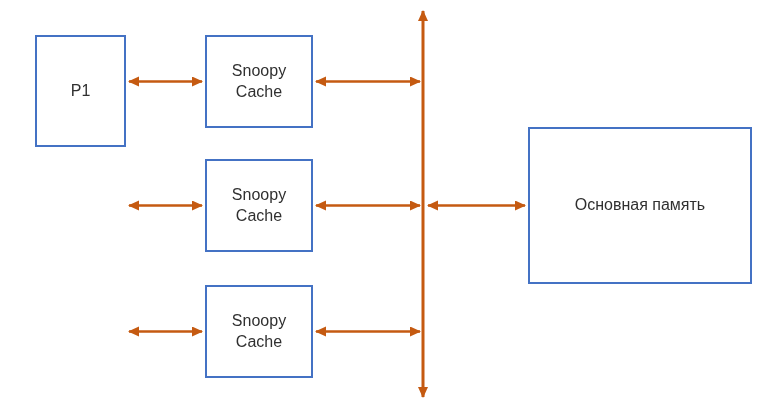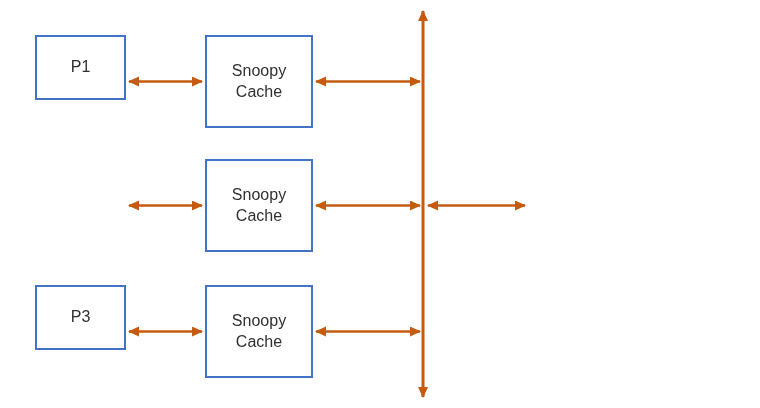--- a/index.html
+++ b/index.html
@@ -37,21 +37,21 @@
     border: 2px solid var(--box-border);
     display: flex;
     align-items: center;
     justify-content: center;
     text-align: center;
     color: var(--text);
     font-size: 16px;
     line-height: 1.3;
   }
   .box .label { white-space: pre-line; }
-  .proc  { left: 35px;  width: 91px;  height: 65px; }
+  .proc  { left: 35px;  width: 91px;  height: 112px; }
   .cache { left: 205px; width: 108px; height: 93px; }
   .row1 { top: 35px; }
   .row2 { top: 159px; }
   .row3 { top: 285px; }
   .memory {
     left: 528px; top: 127px;
     width: 224px; height: 157px;
   }
 </style>
 </head>
@@ -75,31 +75,31 @@
     <line class="h-arrow" x1="316" y1="205.5" x2="420" y2="205.5" marker-start="url(#arrowhead)" marker-end="url(#arrowhead)"></line>
     <line class="h-arrow" x1="428" y1="205.5" x2="525" y2="205.5" marker-start="url(#arrowhead)" marker-end="url(#arrowhead)"></line>
 
     <line class="h-arrow" x1="129" y1="331.5" x2="202" y2="331.5" marker-start="url(#arrowhead)" marker-end="url(#arrowhead)"></line>
     <line class="h-arrow" x1="316" y1="331.5" x2="420" y2="331.5" marker-start="url(#arrowhead)" marker-end="url(#arrowhead)"></line>
   </svg>
 
   <div class="box proc row1">
     <span class="label">P1</span>
   </div>
-  <div class="box proc row3">
-    <span class="label">P3</span>
-  </div>
 
   <div class="box cache row1">
     <span class="label">Snoopy
 Cache</span>
   </div>
   <div class="box cache row2">
     <span class="label">Snoopy
 Cache</span>
   </div>
   <div class="box cache row3">
     <span class="label">Snoopy
 Cache</span>
   </div>
 
+  <div class="box memory">
+    <span class="label">Основная память</span>
+  </div>
 
 </div>
 
 </body></html>

